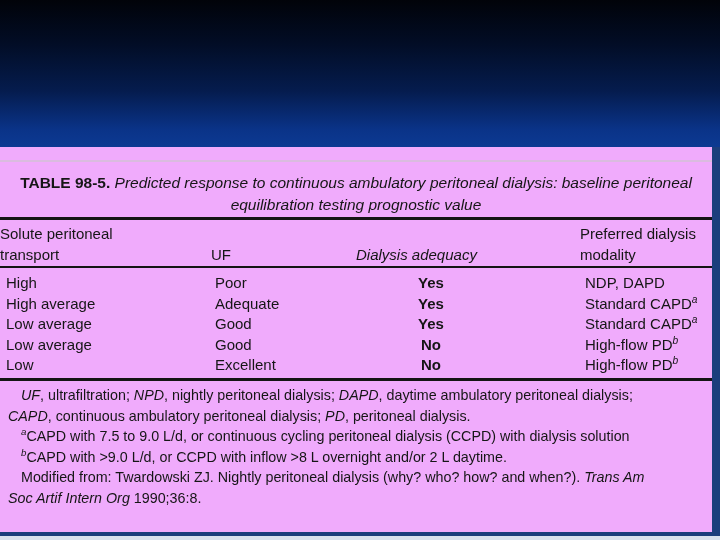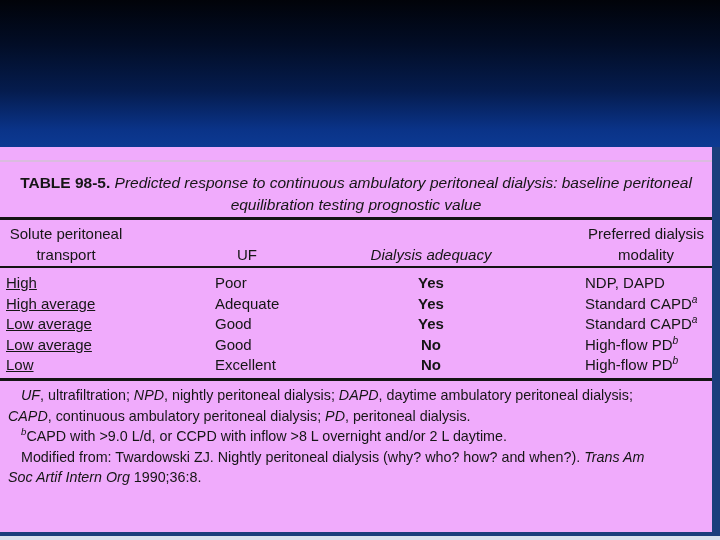--- a/index.html
+++ b/index.html
@@ -10,27 +10,27 @@
       background:linear-gradient(180deg,#010309 0%,#020d26 30%,#051c4e 62%,#0a3388 88%,#0c3a92 100%);}
   .bottom-strip{position:absolute;left:0;top:536px;width:720px;height:4px;background:#d8e1ed;}
   .panel{position:absolute;left:0;top:147px;width:712px;height:385px;background:#f0abfc;color:#161616;}
   .scan-line{position:absolute;left:0;top:13px;width:100%;height:2px;background:#c9c9c6;opacity:.55;}
   .title{position:absolute;left:0;top:25px;width:100%;text-align:center;
       font-size:15.5px;line-height:22px;white-space:nowrap;}
   .rule{position:absolute;left:0;width:100%;background:#141414;}
   .rule-top{top:70px;height:3px;}
   .rule-mid{top:119px;height:2px;}
   .rule-foot{top:231px;height:3px;}
-  .hdr{position:absolute;font-size:15px;line-height:21px;text-align:center;}
+  .hdr{position:absolute;font-size:15px;line-height:21px;text-align:left;}
   .hdr-transport{left:0;top:76px;width:132px;}
   .hdr-uf{left:211px;top:97px;width:72px;}
   .hdr-adequacy{left:356px;top:97px;width:150px;font-style:italic;}
   .hdr-modality{left:580px;top:76px;width:132px;}
   .col{position:absolute;top:126px;font-size:15px;line-height:20.6px;}
-  .col-transport{left:6px;text-decoration:underline;}
+  .col-transport{left:6px;}
   .col-uf{left:215px;}
   .col-adequacy{left:356px;width:150px;text-align:center;font-weight:bold;}
   .col-modality{left:585px;}
   .footnotes{position:absolute;left:0;top:238px;width:710px;padding-left:8px;
       font-size:14.3px;line-height:20.6px;}
   .fn-indent{text-indent:13px;}
   .it{font-style:italic;}
   .bd{font-weight:bold;}
   sup{font-size:.68em;line-height:0;}
 </style>
@@ -94,18 +94,19 @@
       <div><span>Standard CAPD</span><sup class="it">a</sup></div>
       <div><span>High-flow PD</span><sup class="it">b</sup></div>
       <div><span>High-flow PD</span><sup class="it">b</sup></div>
     </div>
 
     <div class="rule rule-foot"></div>
 
     <div class="footnotes">
       <div class="fn-indent"><span class="it">UF</span><span>, ultrafiltration; </span><span class="it">NPD</span><span>, nightly peritoneal dialysis; </span><span class="it">DAPD</span><span>, daytime ambulatory peritoneal dialysis;</span></div>
       <div><span class="it">CAPD</span><span>, continuous ambulatory peritoneal dialysis; </span><span class="it">PD</span><span>, peritoneal dialysis.</span></div>
+      <div class="fn-indent"><sup class="it">a</sup><span>CAPD with 7.5 to 9.0 L/d, or continuous cycling peritoneal dialysis (CCPD) with dialysis solution</span></div>
       <div class="fn-indent"><sup class="it">b</sup><span>CAPD with &gt;9.0 L/d, or CCPD with inflow &gt;8 L overnight and/or 2 L daytime.</span></div>
       <div class="fn-indent"><span>Modified from: Twardowski ZJ. Nightly peritoneal dialysis (why? who? how? and when?). </span><span class="it">Trans Am</span></div>
       <div><span class="it">Soc Artif Intern Org</span><span> 1990;36:8.</span></div>
     </div>
   </div>
 </div>
 
 </body></html>

